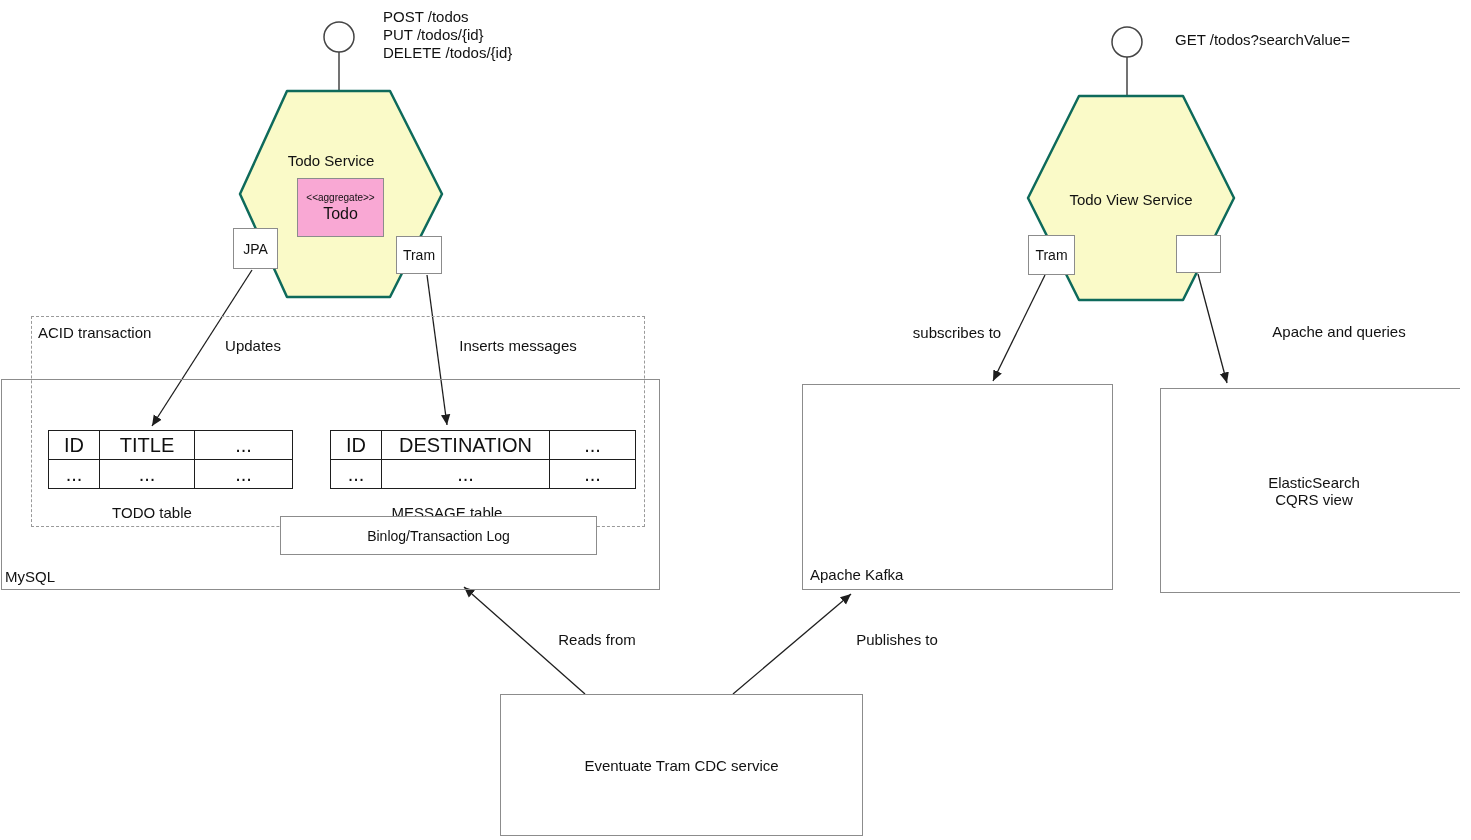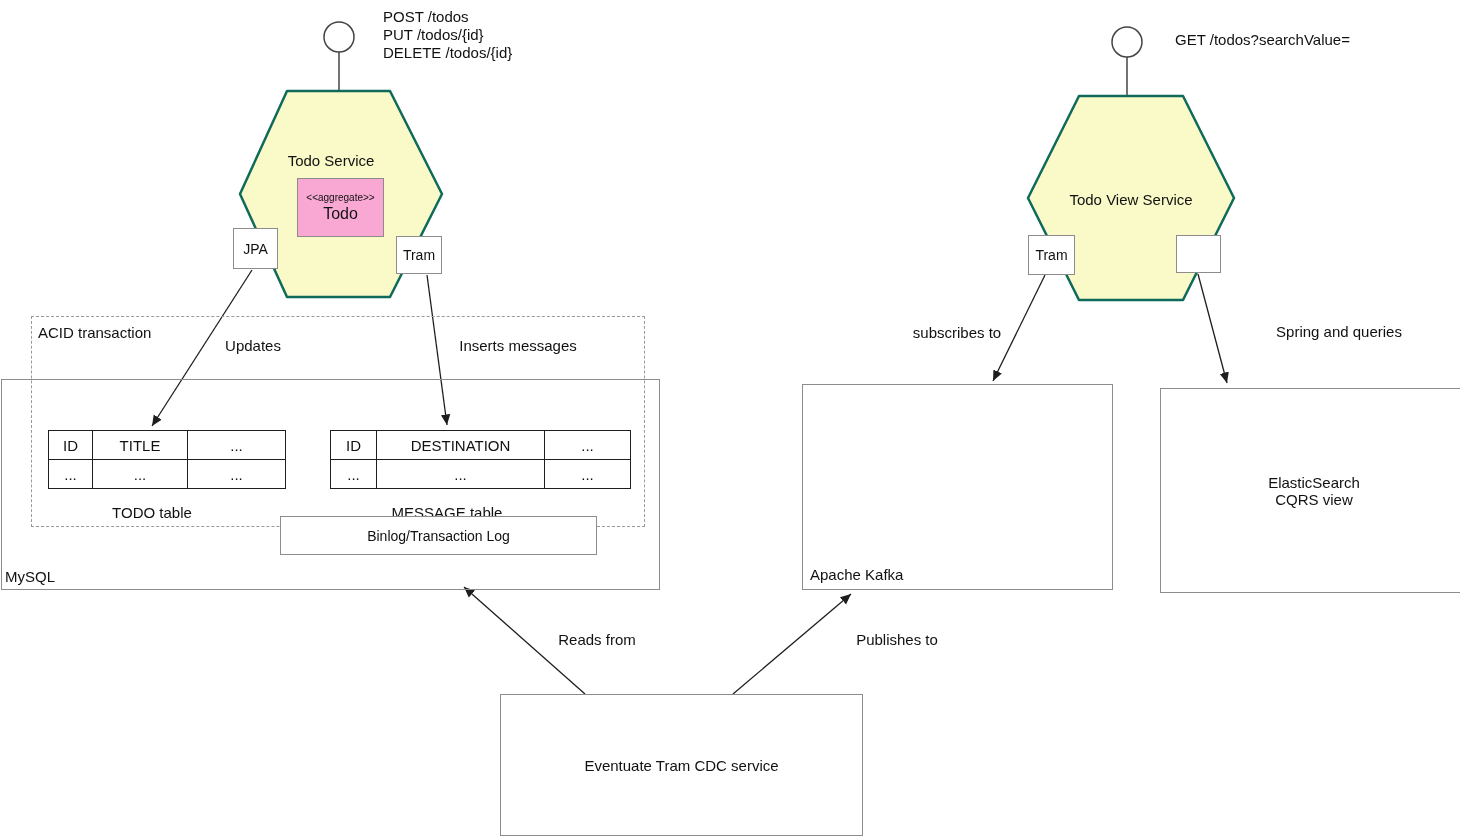--- a/index.html
+++ b/index.html
@@ -12,22 +12,22 @@
   .ctr{transform:translateX(-50%);text-align:center;}
   .box{position:absolute;box-sizing:border-box;border:1px solid #8c8c8c;background:#fff;}
   .port{
     position:absolute;box-sizing:border-box;border:1px solid #8c8c8c;background:#fff;
     display:flex;align-items:center;justify-content:center;font-size:14px;
   }
   .flexctr{display:flex;align-items:center;justify-content:center;}
   .dashed{border:1px dashed #9a9a9a;background:transparent;}
   table.dbt{border-collapse:collapse;position:absolute;background:#fff;}
   table.dbt td{
-    border:1px solid #1e1e1e;text-align:center;font-size:15px;
-    height:29px;padding:0 8px;box-sizing:border-box;
+    border:1px solid #1e1e1e;text-align:center;font-size:20px;
+    height:29px;padding:0 15px;box-sizing:border-box;
   }
   svg{position:absolute;left:0;top:0;}
   .apilines div{font-size:15px;line-height:18px;white-space:nowrap;}
 </style>
 </head>
 <body>
 
 <div id="canvas">
 
   <svg width="1471" height="840" viewBox="0 0 1471 840">
@@ -127,15 +127,15 @@
   <div class="abs lbl ctr" style="left:597px;top:631px;">Reads from</div>
   <div class="abs lbl ctr" style="left:860px;top:631px;margin-left:37px;">Publishes to</div>
 
   <div class="abs lbl" style="left:1175px;top:31px;">GET /todos?searchValue=</div>
   <div class="abs lbl ctr" style="left:1131px;top:191px;">Todo View Service</div>
 
   <div class="port" style="left:1028px;top:235px;width:47px;height:40px;">Tram</div>
   <div class="port" style="left:1176px;top:235px;width:45px;height:38px;"></div>
 
   <div class="abs lbl ctr" style="left:957px;top:324px;">subscribes to</div>
-  <div class="abs lbl ctr" style="left:1339px;top:323px;">Spring and queries</div>
+  <div class="abs lbl ctr" style="left:1339px;top:323px;">Apache and queries</div>
 
 </div>
 
 </body></html>

